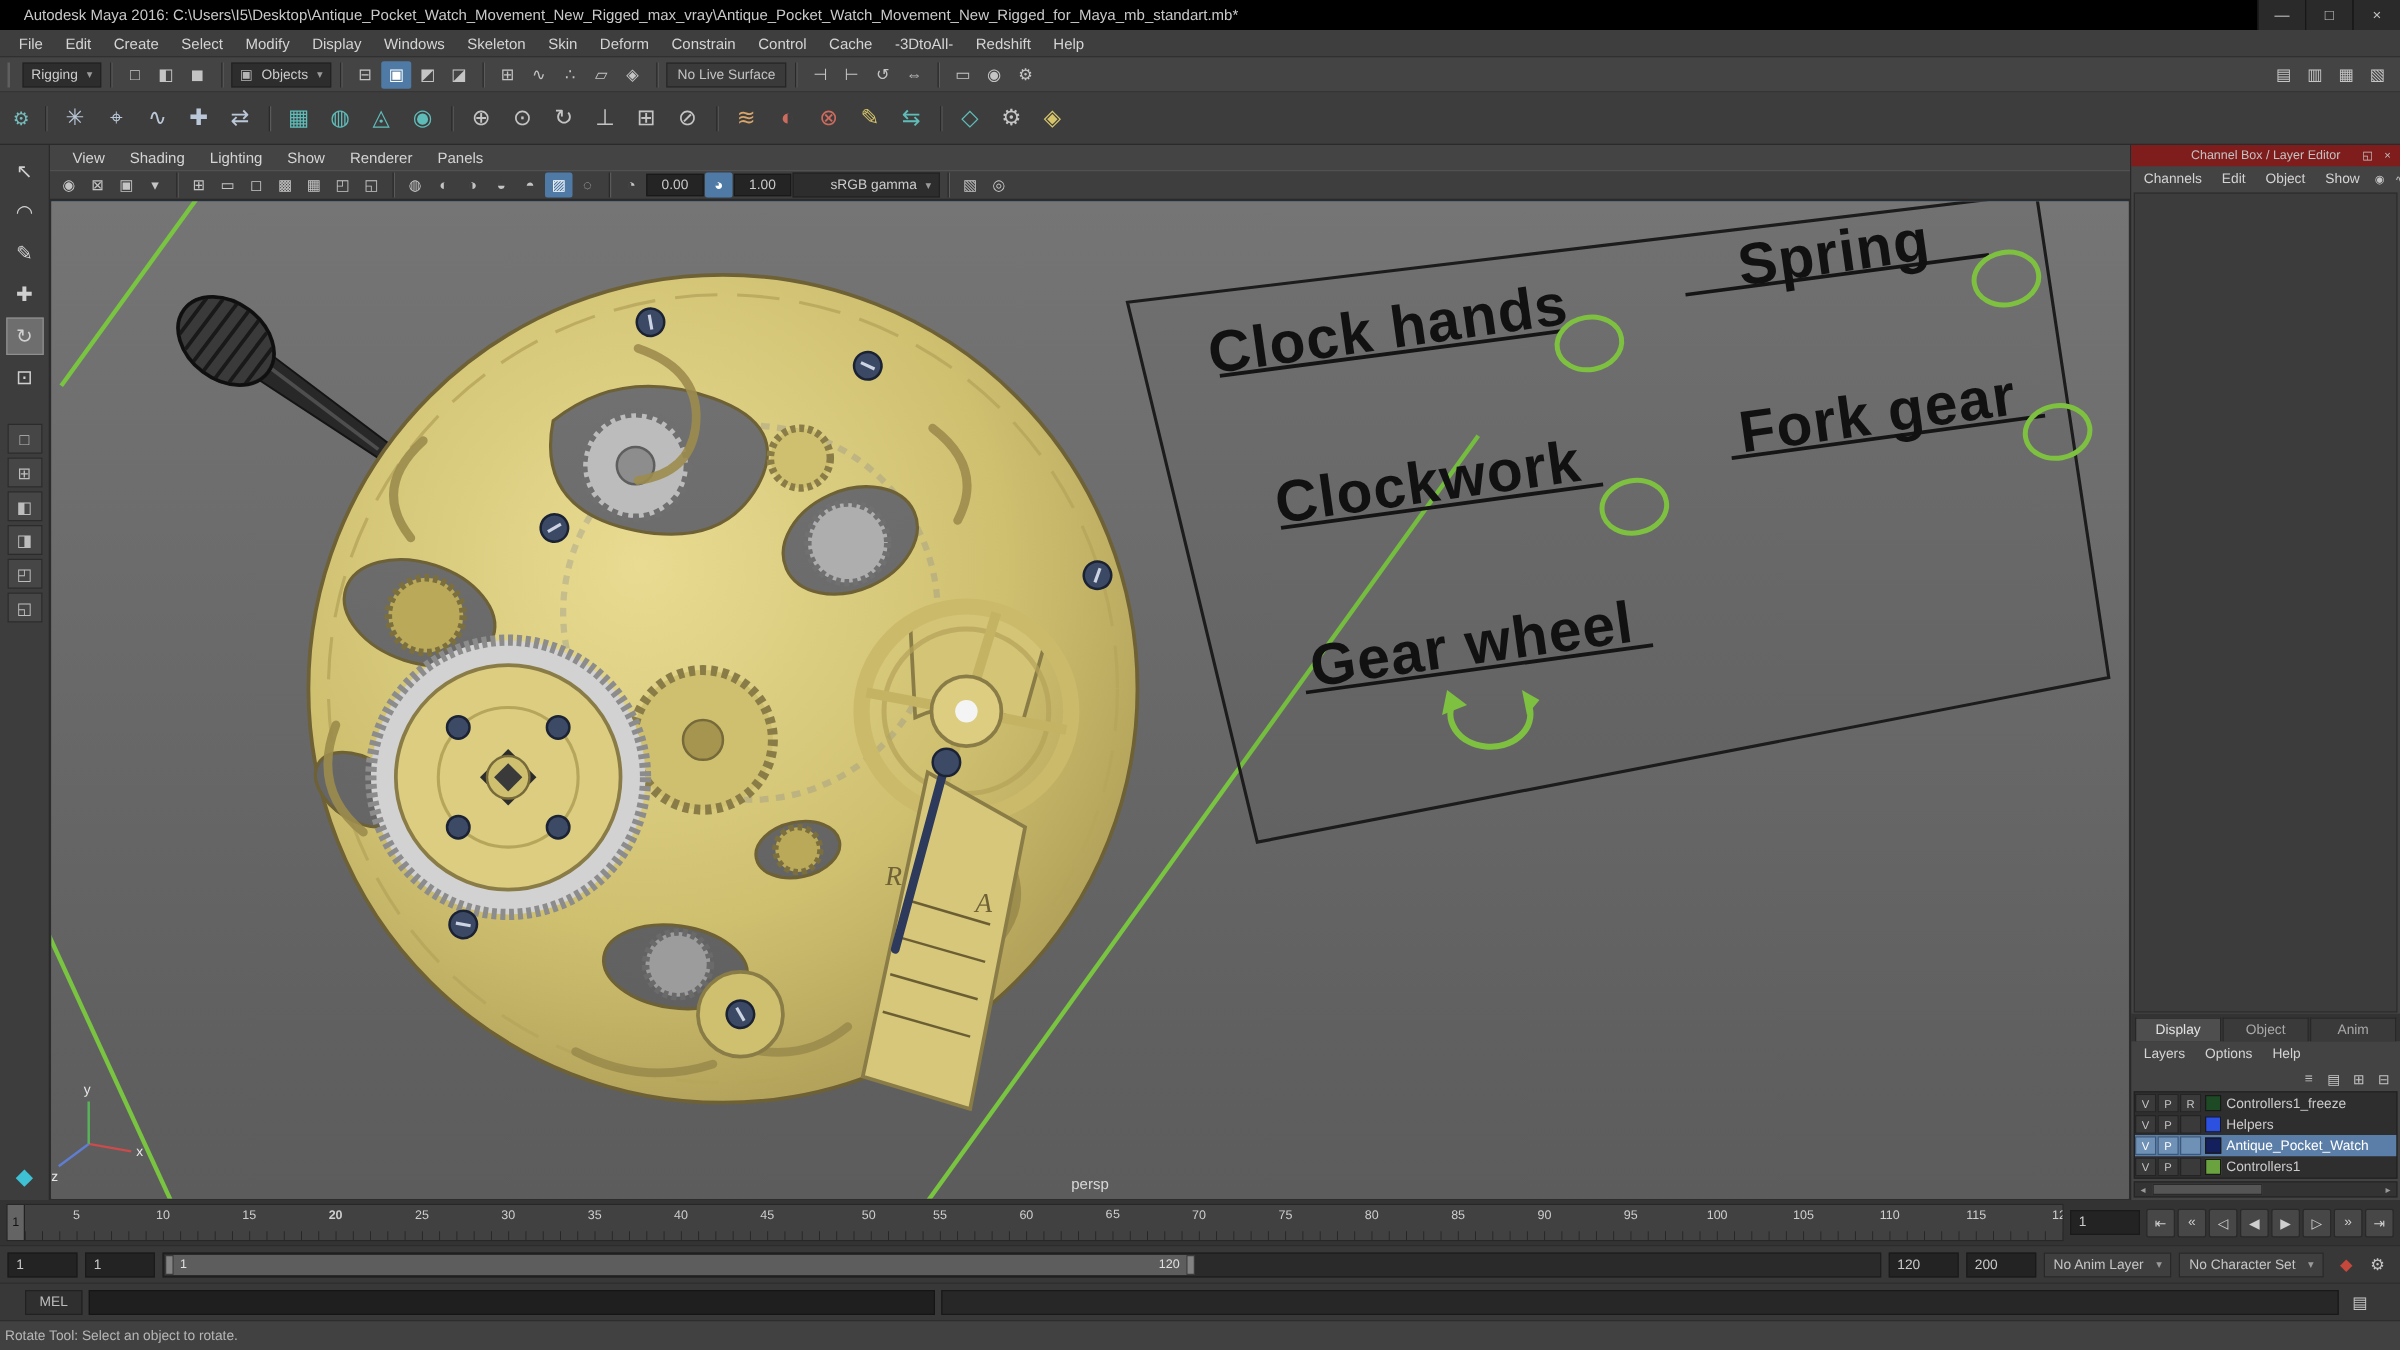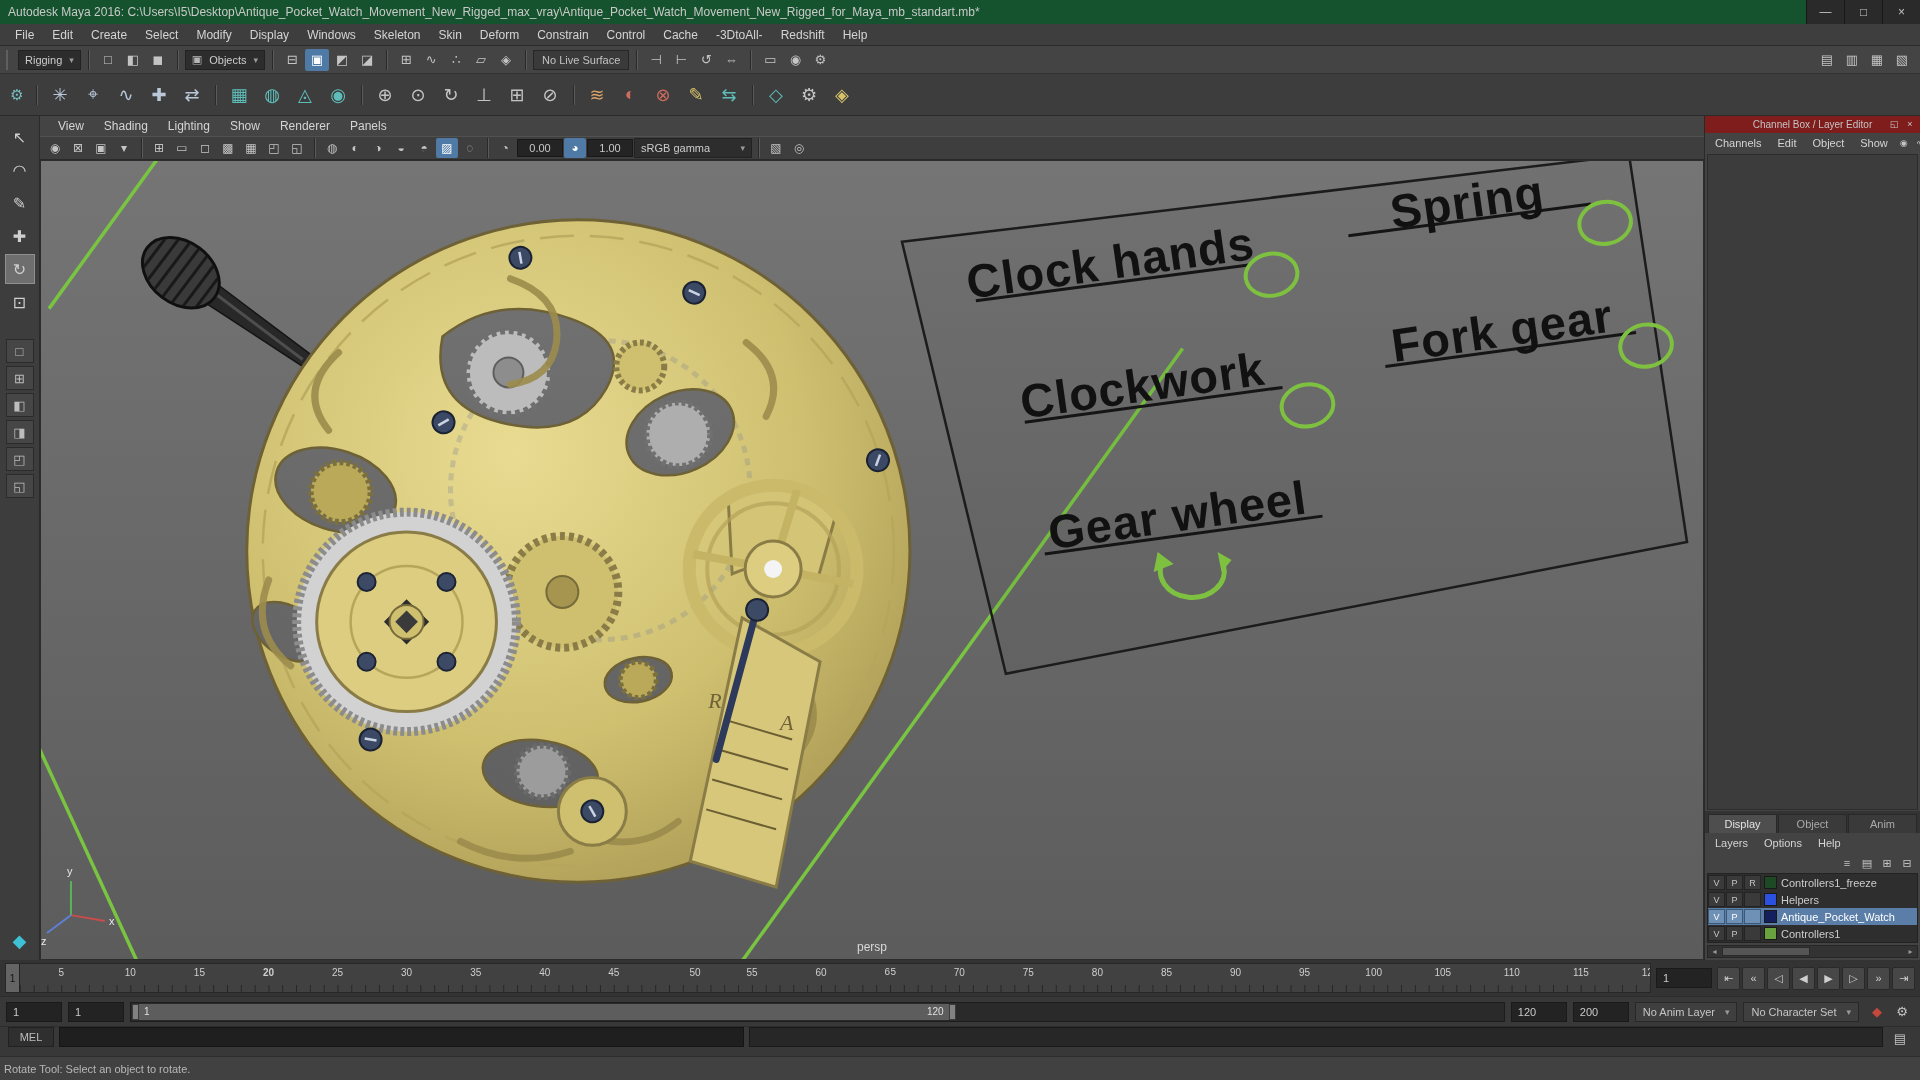--- a/index.html
+++ b/index.html
@@ -1,21 +1,21 @@
 <!DOCTYPE html>
 <html><head>
 <meta charset="utf-8">
 <style>
   *{margin:0;padding:0;box-sizing:border-box;user-select:none}
   html,body{width:1920px;height:1080px;overflow:hidden;background:#111;
     font-family:"Liberation Sans","DejaVu Sans",sans-serif;font-size:12px;color:#ccc}
   .app{display:flex;flex-direction:column;width:1920px;height:1080px;background:#444}
 
   
-  .title-bar{height:24px;background:#14532d;display:flex;align-items:center;padding-left:8px;color:#c9c9c9;font-size:12px;flex:0 0 auto}
+  .title-bar{height:24px;background:#000000;display:flex;align-items:center;padding-left:19px;color:#c9c9c9;font-size:12px;flex:0 0 auto}
   .title-text{white-space:nowrap;overflow:hidden}
   .win-controls{margin-left:auto;display:flex;height:100%}
   .win-btn{width:38px;display:flex;align-items:center;justify-content:center;color:#c2c2c2;font-size:12px;background:#2a2a2a;border-left:1px solid #171717}
 
   
   .menu-bar{height:22px;background:#3e3e3e;display:flex;align-items:center;padding-left:6px;border-bottom:1px solid #2c2c2c;flex:0 0 auto}
   .menu-item{padding:0 9px;color:#d4d4d4;font-size:12px;height:100%;display:flex;align-items:center;white-space:nowrap}
 
   
   .status-line{height:28px;background:#444;display:flex;align-items:center;gap:2px;padding:0 6px;border-bottom:1px solid #313131;flex:0 0 auto}
@@ -44,21 +44,21 @@
   .layout-btn{width:28px;height:24px;background:#464646;border:1px solid #2b2b2b;color:#bdbdbd;font-size:13px;display:flex;align-items:center;justify-content:center}
   .tb-spacer{flex:1}
   .toolbox-extra{color:#3ec1d4!important;font-size:18px!important;margin-bottom:8px}
 
   .viewport-panel{flex:1;display:flex;flex-direction:column;min-width:0;background:#444}
   .panel-menu{height:20px;display:flex;align-items:center;padding-left:8px;background:#444;flex:0 0 auto}
   .panel-menu .menu-item{padding:0 10px;font-size:12px}
   .viewport-toolbar{height:24px;background:#3e3e3e;border-top:1px solid #515151;border-bottom:1px solid #2a2a2a;display:flex;align-items:center;gap:1px;padding:0 4px;flex:0 0 auto}
   .viewport-toolbar .icon{width:22px;height:20px;font-size:12px}
   .vfield{width:46px;height:18px;background:#242424;border:1px solid #191919;color:#c9c9c9;font-size:11px;text-align:center;font-family:inherit}
-  .gamma-combo{min-width:118px;justify-content:space-between}
+  .gamma-combo{min-width:118px;justify-content:flex-end}
   .viewport{flex:1;position:relative;background:#6b6b6b;border:1px solid #2d2d2d;box-shadow:inset 0 1px 0 #4d79a3;min-height:0;overflow:hidden}
   .scene{position:absolute;inset:0;width:100%;height:100%}
   .persp-label{position:absolute;bottom:5px;left:50%;transform:translateX(-50%);color:#d8d8d8;font-size:12px}
 
   
   .right-panel{width:216px;background:#434343;border-left:1px solid #292929;display:flex;flex-direction:column;flex:0 0 auto}
   .rp-header{height:17px;background:#7f1d1d;display:flex;align-items:center;justify-content:center;position:relative;font-size:10px;color:#c3c3c3;flex:0 0 auto}
   .rp-icons{position:absolute;right:2px;top:1px;display:flex}
   .rp-menus{height:20px;display:flex;align-items:center;padding:0 2px;flex:0 0 auto}
   .rp-menus .menu-item{padding:0 8px;font-size:11px}
@@ -96,21 +96,21 @@
   .range-row{height:30px;background:#383838;display:flex;align-items:center;gap:6px;padding:0 6px;border-top:1px solid #2c2c2c;flex:0 0 auto}
   .rfield{width:56px;height:20px;background:#232323;border:1px solid #1a1a1a;color:#c9c9c9;font-size:11px;padding:0 6px;font-family:inherit}
   .range-bar{flex:1;height:20px;background:#2a2a2a;border:1px solid #1d1d1d;position:relative}
   .range-inner{position:absolute;top:1px;bottom:1px;left:1px;background:#5d5d5d;display:flex;align-items:center;justify-content:space-between;padding:0 12px;color:#e0e0e0;font-size:10px}
   .range-handle{position:absolute;top:0;bottom:0;width:7px;background:#828282;border:1px solid #3a3a3a}
   .range-handle.left{left:0}.range-handle.right{right:0}
   .combo2{height:20px;display:flex;align-items:center;background:#3f3f3f;border:1px solid #282828;color:#c6c6c6;font-size:11px;padding:0 7px;gap:10px;white-space:nowrap}
   .combo2 .arr{font-size:9px;color:#9a9a9a}
 
   
-  .command-row{height:30px;background:#383838;display:flex;gap:5px;padding:0 8px;border-top:1px solid #2c2c2c;flex:0 0 auto}
+  .command-row{height:30px;background:#383838;display:flex;align-items:center;gap:5px;padding:0 20px;border-top:1px solid #2c2c2c;flex:0 0 auto}
   .mel-label{width:46px;height:20px;background:#2f2f2f;border:1px solid #212121;color:#bdbdbd;font-size:11px;display:flex;align-items:center;justify-content:center}
   .cmd-input{width:36%;height:20px;background:#1f1f1f;border:1px solid #151515;color:#ddd;font-family:"Liberation Mono","DejaVu Sans Mono",monospace;font-size:11px;padding:0 5px}
   .cmd-result{flex:1;height:20px;background:#272727;border:1px solid #191919}
   .help-row{height:24px;background:#414141;border-top:1px solid #2d2d2d;display:flex;align-items:center;padding:0 4px;color:#b7b7b7;font-size:11px;flex:0 0 auto}
 </style>
 </head>
 <body>
 
 <div class="app">
 

